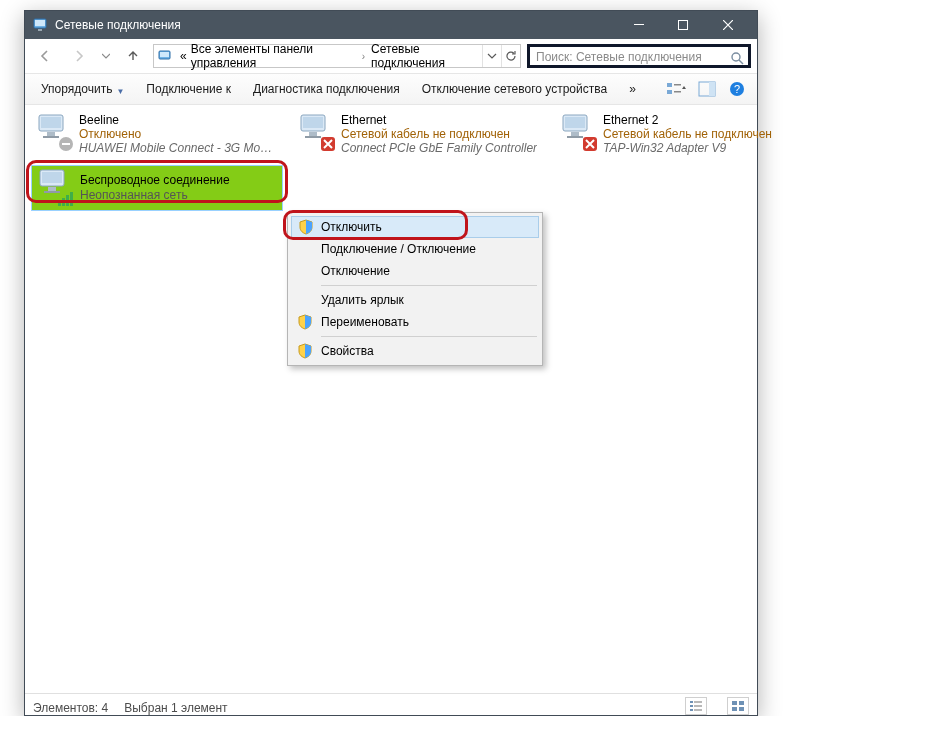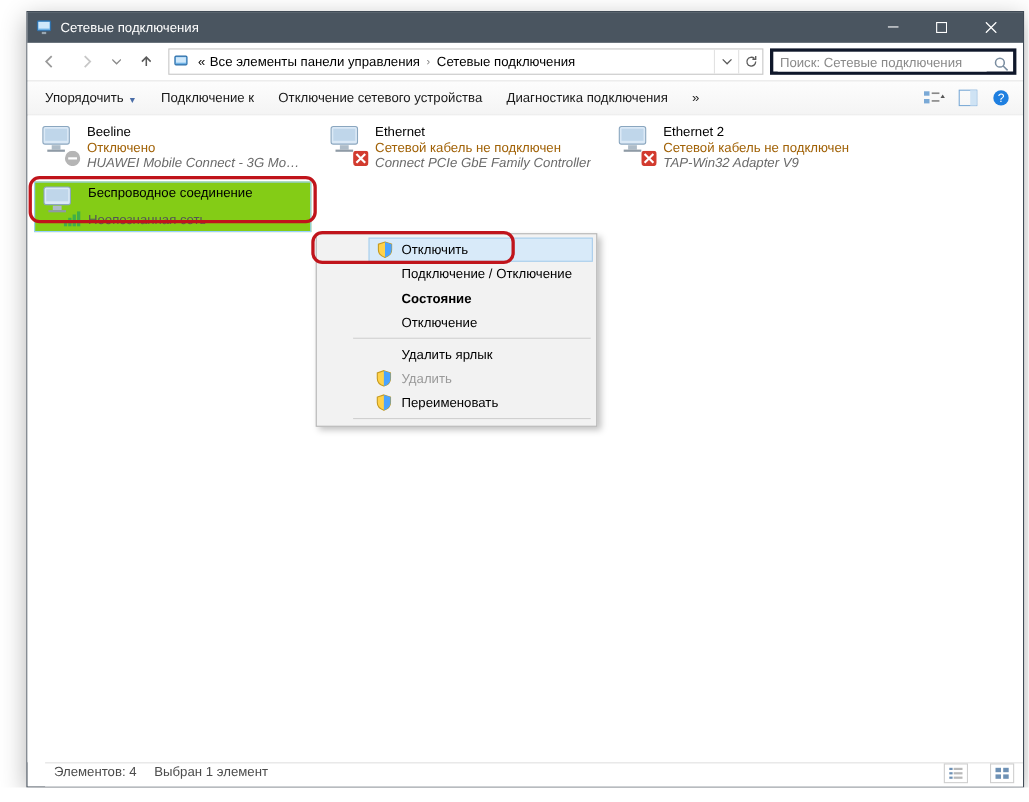--- a/index.html
+++ b/index.html
@@ -1,19 +1,19 @@
 <!DOCTYPE html>
 <html><head>
 <meta charset="utf-8">
 <style>
   * { box-sizing: border-box; font-family: "Segoe UI", Tahoma, sans-serif; }
   body { margin: 0; padding: 0; background: #fff; }
   .window {
     position: relative;
-    width: 907px;
+    width: 734px;
     height: 706px;
     margin: 10px 0 0 24px;
     border: 1px solid #414b56;
     background: #fff;
     box-shadow: 0 6px 22px rgba(0,0,0,0.30);
     overflow: visible;
   }
   
   .titlebar {
     height: 28px;
@@ -94,21 +94,21 @@
   }
   .conn {
     position:absolute;
     width: 252px; height:46px;
     display:flex; gap:8px;
     padding:2px 4px;
   }
   .conn .ico { width:36px; height:36px; position:relative; flex:0 0 36px; }
   .conn .ico .monitor { position:absolute; left:2px; top:0; }
   .conn .ico .badge { position:absolute; right:-2px; bottom:-2px; }
-  .conn .txt { display:flex; flex-direction:column; justify-content:space-between; font-size:12px; line-height:15px; overflow:hidden; }
+  .conn .txt { display:flex; flex-direction:column; justify-content:center; font-size:12px; line-height:15px; overflow:hidden; }
   .conn .txt .l1 { color:#000; white-space:nowrap; overflow:hidden; text-overflow:ellipsis; }
   .conn .txt .l2 { color:#a16207; white-space:nowrap; overflow:hidden; text-overflow:ellipsis; }
   .conn .txt .l3 { color:#6a6a6a; white-space:nowrap; overflow:hidden; text-overflow:ellipsis;font-style:italic; }
   .conn.sel {
     background:#84cc16;
     border:1px solid #99d1ff;
   }
   .conn.sel .txt .l1 { color:#000; }
   .conn.sel .txt .l2, .conn.sel .txt .l3 { color:#555; }
   .highlight {
@@ -122,34 +122,34 @@
     position:absolute;
     width: 256px;
     background:#f2f2f2;
     border:1px solid #b5b5b5;
     box-shadow: 3px 3px 6px rgba(0,0,0,0.25);
     font-size:12px;
     padding: 3px 3px;
   }
   .ctx .row {
     height:22px; display:flex; align-items:center;
-    padding-left:30px; position:relative;margin-left:44px;
+    padding-left:30px; position:relative;
   }
   .ctx .row.hover { background:#d8eaf9; border:1px solid #a9cdea; height:22px; padding-left:29px; }
   .ctx .row .shield { position:absolute; left:6px; width:16px; height:16px; }
   .ctx .row.disabled { color:#9a9a9a; }
   .ctx .sep { height:1px; background:#d0d0d0; margin:3px 2px 3px 30px; }
   .ctx .row.bold { font-weight:600; }
   
   .status {
-    position:absolute; left:16px; right:0; bottom:0;
+    position:absolute; left:0; right:0; bottom:0;
     height:22px;
     border-top:1px solid #e0e0e0;
     background:#fff;
-    display:flex; align-items:flex-start;
+    display:flex; align-items:flex-end;
     font-size:12px; color:#4c4c4c;
     padding: 0 8px; gap:16px;
   }
   .status .spacer { flex:1; }
   .status .view-btn { width:22px; height:18px; border:1px solid #cfcfcf; margin-left:4px; display:flex;align-items:center;justify-content:center; }
   
   svg { display:block; }
 </style>
 </head>
 <body>
@@ -241,24 +241,24 @@
 
   <div class="cmd-row">
     <div class="cmd-item">
       <span>Упорядочить</span>
       <span class="chev">▼</span>
     </div>
     <div class="cmd-item">
       <span>Подключение к</span>
     </div>
     <div class="cmd-item">
+      <span>Диагностика подключения</span>
+    </div>
+    <div class="cmd-item">
       <span>Отключение сетевого устройства</span>
-    </div>
-    <div class="cmd-item">
-      <span>Диагностика подключения</span>
     </div>
     <div class="cmd-item">
       <span>»</span>
     </div>
     <div class="cmd-spacer"></div>
     <div class="cmd-icon">
       <svg width="22" height="16" viewBox="0 0 22 16">
         <rect x="1" y="2" width="5" height="4" fill="#7aa9d6"></rect>
           <rect x="1" y="9" width="5" height="4" fill="#7aa9d6"></rect>
         <rect x="8" y="3" width="7" height="1.5" fill="#888"></rect>
@@ -371,49 +371,46 @@
           <svg width="16" height="16" viewBox="0 0 16 16">
               <path d="M8 1l6 2v5c0 4-3 6-6 7-3-1-6-3-6-7V3z" fill="#ffd24a" stroke="#c69a1e"></path>
               <path d="M8 1l6 2v5c0 4-3 6-6 7V1z" fill="#4aa3ff"></path>
             </svg>
         </span>
         <span>Отключить</span>
       </div>
       <div class="row">
         <span>Подключение / Отключение</span>
       </div>
-      <div class="row bold">
-        <span>Состояние</span>
-      </div>
       <div class="row">
         <span>Отключение</span>
       </div>
       <div class="sep"></div>
       <div class="row">
         <span>Удалить ярлык</span>
-      </div>
-      <div class="row disabled">
-        <span class="shield">
-          <svg width="16" height="16" viewBox="0 0 16 16">
-              <path d="M8 1l6 2v5c0 4-3 6-6 7-3-1-6-3-6-7V3z" fill="#ffd24a" stroke="#c69a1e"></path>
-              <path d="M8 1l6 2v5c0 4-3 6-6 7V1z" fill="#4aa3ff"></path>
-            </svg>
-        </span>
-        <span>Удалить</span>
       </div>
       <div class="row">
         <span class="shield">
           <svg width="16" height="16" viewBox="0 0 16 16">
               <path d="M8 1l6 2v5c0 4-3 6-6 7-3-1-6-3-6-7V3z" fill="#ffd24a" stroke="#c69a1e"></path>
               <path d="M8 1l6 2v5c0 4-3 6-6 7V1z" fill="#4aa3ff"></path>
             </svg>
         </span>
         <span>Переименовать</span>
       </div>
       <div class="sep"></div>
+      <div class="row">
+        <span class="shield">
+          <svg width="16" height="16" viewBox="0 0 16 16">
+              <path d="M8 1l6 2v5c0 4-3 6-6 7-3-1-6-3-6-7V3z" fill="#ffd24a" stroke="#c69a1e"></path>
+              <path d="M8 1l6 2v5c0 4-3 6-6 7V1z" fill="#4aa3ff"></path>
+            </svg>
+        </span>
+        <span>Свойства</span>
+      </div>
     </div>
 
     <div class="highlight" style="left:258px; top:105px; width:185px; height:30px"></div>
 
   </div>
 
   <div class="status">
     <span>Элементов: 4</span>
     <span>Выбран 1 элемент</span>
     <span class="spacer"></span>

